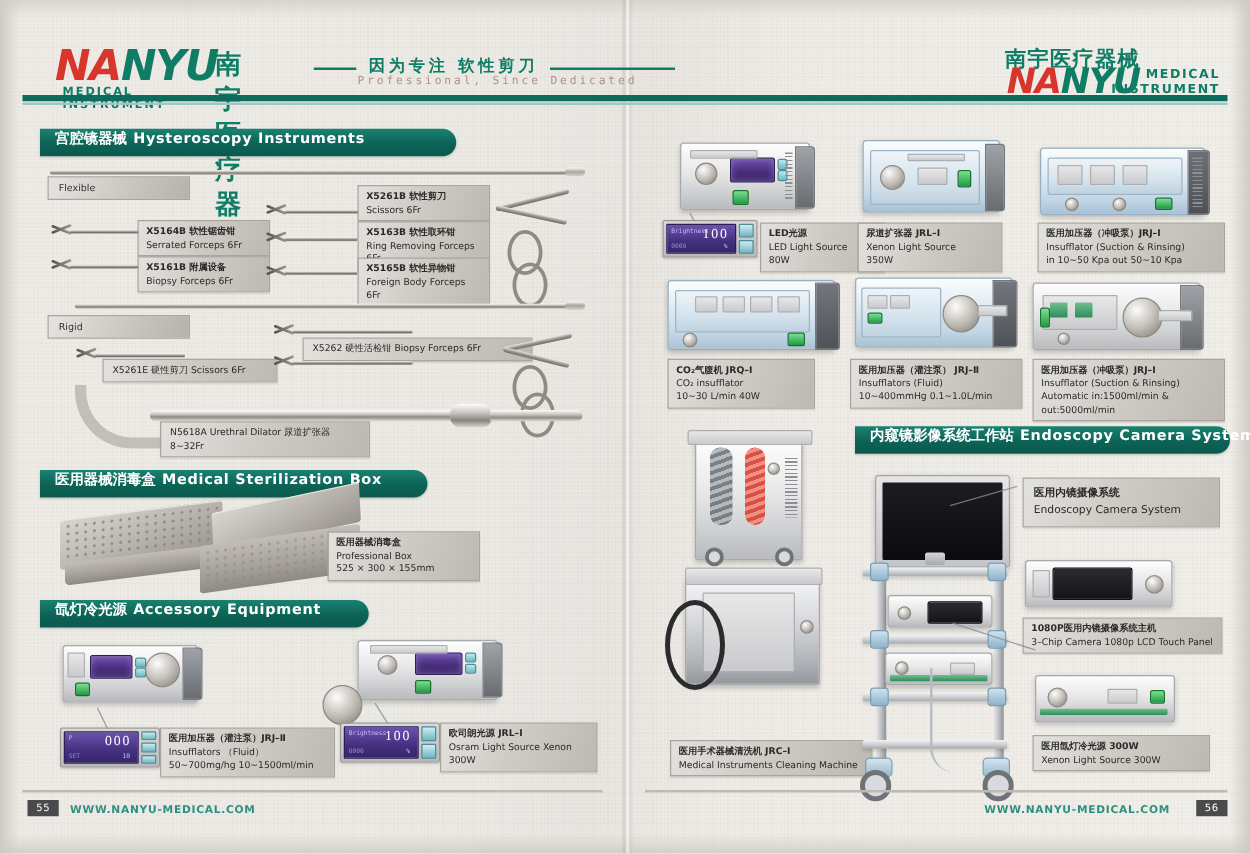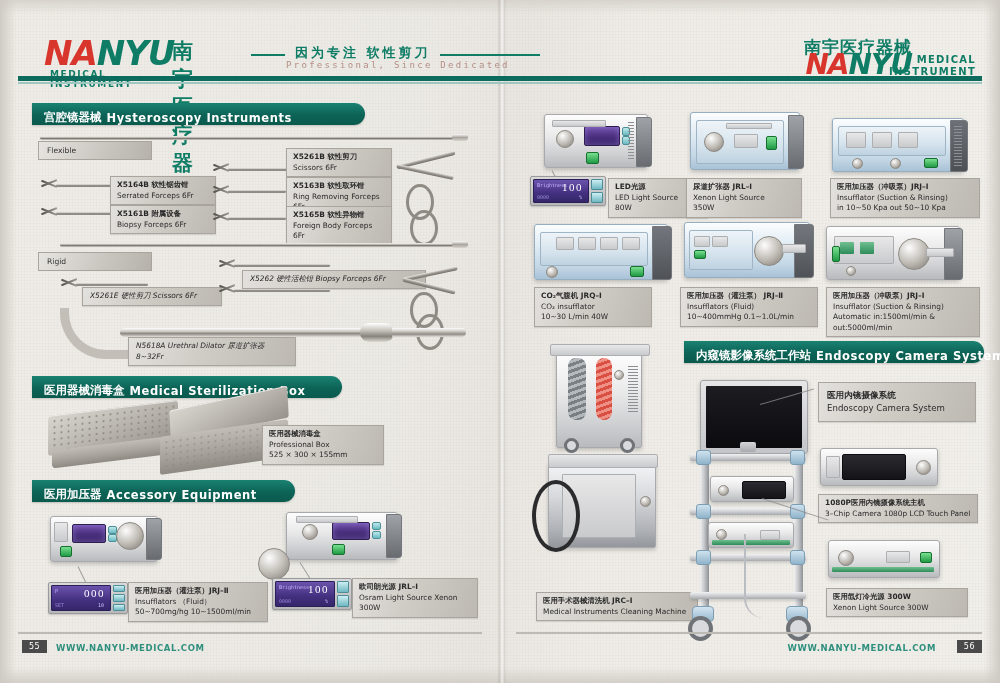--- a/index.html
+++ b/index.html
@@ -35,30 +35,30 @@
   .logo-r{position:absolute;right:22px;top:36px;text-align:right;width:230px;}
   .logo-r .cn{font-size:17px;font-weight:bold;color:#0f7d66;letter-spacing:1px;font-family:"DejaVu Sans",sans-serif;
      position:absolute;right:66px;top:0;}
   .logo-r .nw{position:absolute;right:66px;top:15px;font-size:28px;}
   .logo-r .mi{position:absolute;right:2px;top:18px;font-size:10px;font-weight:bold;color:#0f7d66;
      letter-spacing:1.3px;line-height:12px;text-align:right;font-family:"DejaVu Sans",sans-serif;}
 
   
   .pill{position:absolute;height:22px;border-radius:0 11px 11px 0;
         background:linear-gradient(180deg,#1a8272 0%,#0c6356 55%,#0a5a4d 100%);
-        display:flex;align-items:flex-end;padding:0 16px 0 12px;box-shadow:0 1px 2px rgba(0,0,0,.18);}
+        display:flex;align-items:flex-start;padding:0 16px 0 12px;box-shadow:0 1px 2px rgba(0,0,0,.18);}
   .pill span{color:#fff;font-size:11.5px;font-weight:bold;white-space:nowrap;letter-spacing:.6px;font-family:"DejaVu Sans",sans-serif;}
   .pill .cn{letter-spacing:0;margin-right:5px;}
 
   
   .cap{position:absolute;background:linear-gradient(110deg,#e3e1dd 0%,#cfccc6 45%,#bdb9b2 100%);
        border:1px solid #a9a59e;padding:3px 6px;font-size:7.4px;line-height:10.5px;color:#2a2a2a;
        box-shadow:0 1px 1px rgba(0,0,0,.1);font-family:"DejaVu Sans",sans-serif;}
   .cap .cn{font-weight:bold;}
-  .cap.inline{padding:3px 7px;font-style:italic;}
+  .cap.inline{padding:3px 7px;}
   .tag{position:absolute;background:linear-gradient(110deg,#e6e4e0,#c8c5bf 60%,#b6b2ab);
        border:1px solid #a9a59e;font-size:7.6px;color:#333;padding:4px 8px;font-family:"DejaVu Sans",sans-serif;}
 
   
   .shaft{position:absolute;height:3px;border-radius:2px;
      background:linear-gradient(180deg,#f2f1ef,#9a968f 45%,#6e6a64 70%,#b9b5ae);}
   .jaw{position:absolute;width:18px;height:12px;}
   .jaw:before,.jaw:after{content:"";position:absolute;left:0;width:17px;height:2px;border-radius:1px;
      background:linear-gradient(90deg,#55524d,#9c9893);}
   .jaw:before{top:1px;transform:rotate(-22deg);transform-origin:right center;}
@@ -302,21 +302,21 @@
     </div>
   </div>
 
   <div class="cap" style="left:262px;top:425px;width:108px;">
     <div class="cn">医用器械消毒盒</div>
     <div>Professional Box</div>
     <div>525 × 300 × 155mm</div>
   </div>
 
   <div class="pill" style="left:32px;top:480px;width:235px;">
-    <span class="cn">医用加压器</span>
+    <span class="cn">氙灯冷光源</span>
     <span>Accessory Equipment</span>
   </div>
 
   <div class="dev" style="left:50px;top:516px;width:108px;height:46px;">
     <div class="dev-body"></div>
     <div class="dev-side" style="left:96px;top:2px;width:14px;height:40px;"></div>
     <div class="scr" style="left:22px;top:8px;width:32px;height:17px;"></div>
     <div class="btn-c" style="left:58px;top:10px;width:7px;height:6px;"></div>
     <div class="btn-c" style="left:58px;top:18px;width:7px;height:6px;"></div>
     <div class="knob" style="left:66px;top:6px;width:26px;height:26px;"></div>

